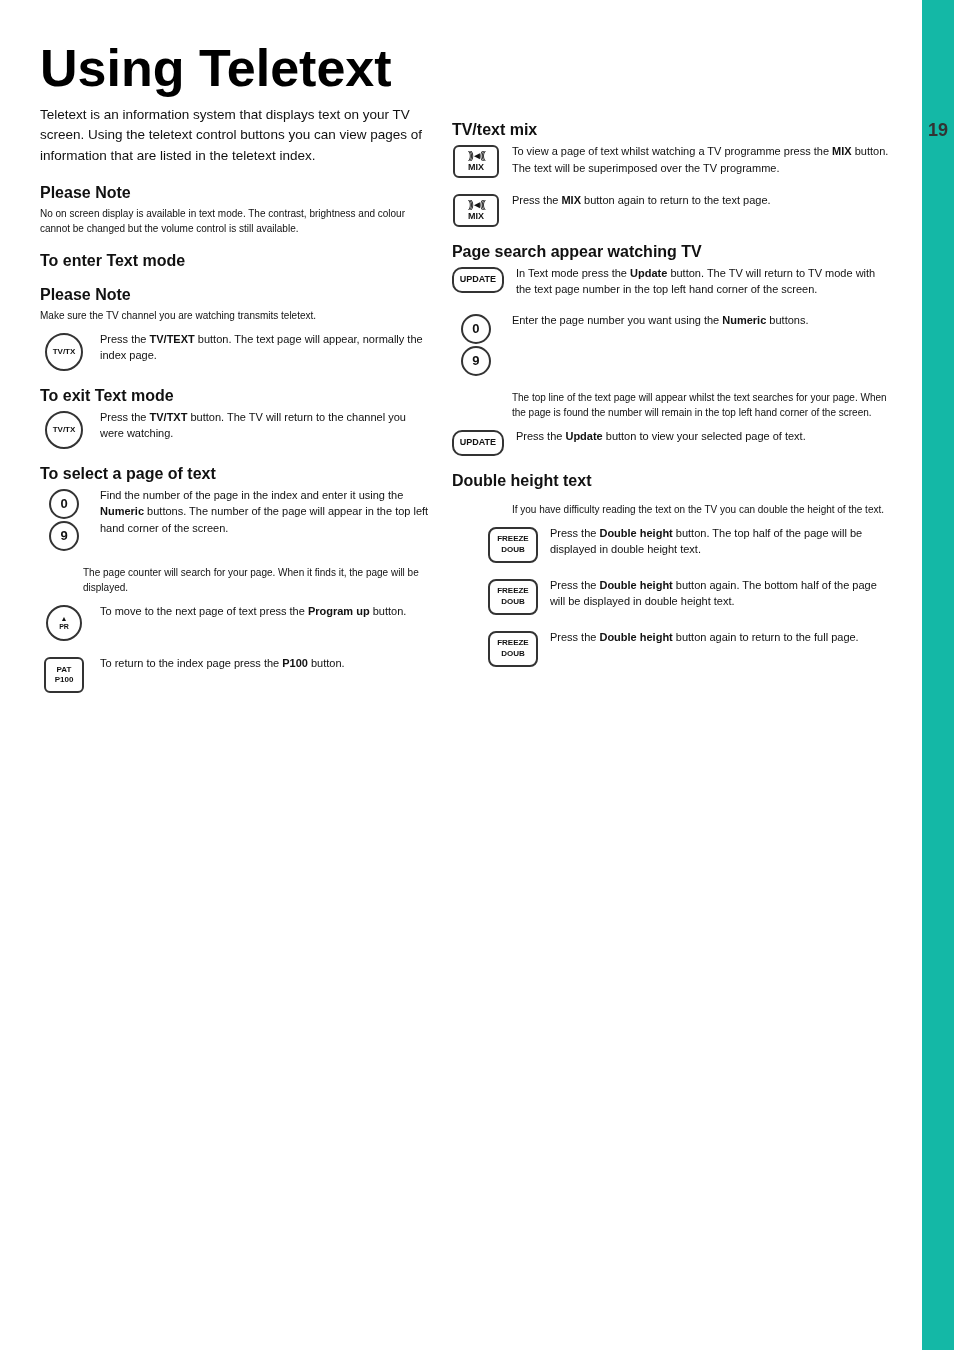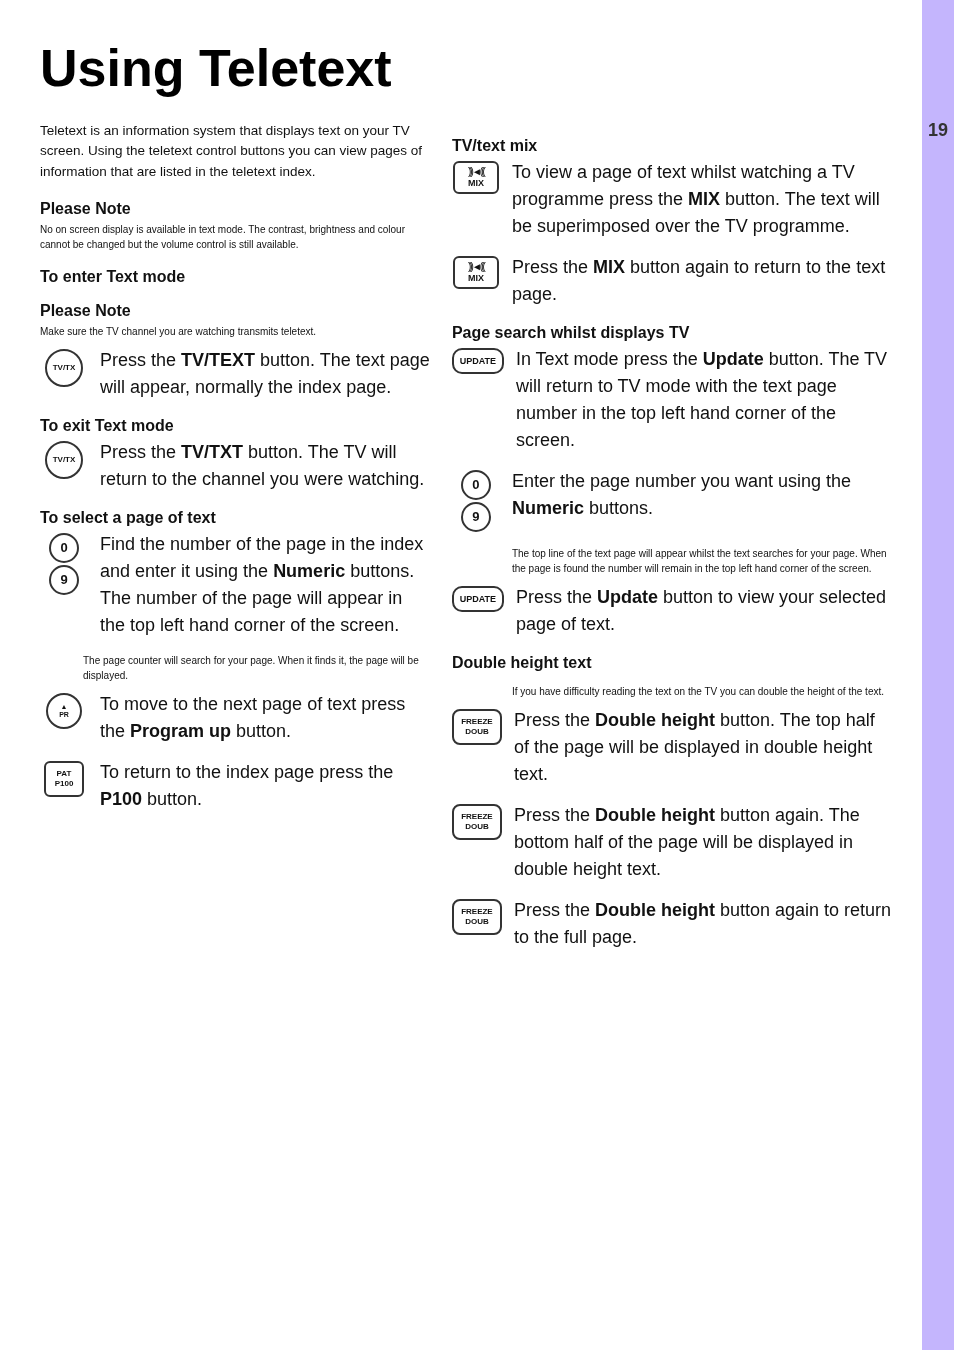--- a/index.html
+++ b/index.html
@@ -19,33 +19,33 @@
       min-height: 1350px;
     }
 
     .main-content {
       flex: 1;
       padding: 40px 30px 40px 40px;
     }
 
     .right-tab {
       width: 32px;
-      background: #c4b5fd;
+      background: #14b8a6;
       display: flex;
       align-items: flex-start;
       padding-top: 120px;
       justify-content: center;
     }
 
     
     .page-title {
       font-size: 52px;
       font-weight: 900;
       font-family: Arial Black, Arial, sans-serif;
-      margin-bottom: 24px;
+      margin-bottom: 8px;
       line-height: 1.1;
       color: #000;
     }
 
     
     .two-col {
       display: flex;
       gap: 20px;
     }
 
@@ -88,21 +88,21 @@
       flex: 0 0 48px;
       display: flex;
       flex-direction: column;
       align-items: center;
       gap: 4px;
       padding-top: 2px;
     }
 
     .icon-text-content {
       flex: 1;
-      font-size: 18px;
+      font-size: 11px;
       line-height: 1.5;
     }
 
     
     .btn-icon {
       display: inline-flex;
       align-items: center;
       justify-content: center;
       border: 2px solid #333;
       border-radius: 6px;
@@ -168,20 +168,21 @@
     }
 
     .btn-icon.freeze-doub {
       border-radius: 8px;
       min-width: 50px;
       min-height: 36px;
       font-size: 8px;
       font-weight: bold;
       flex-direction: column;
       padding: 2px 0;
+      margin-left: 36px;
     }
 
     .num-pair {
       display: flex;
       flex-direction: column;
       gap: 2px;
     }
 
     .text-bold { font-weight: bold; }
 
@@ -329,21 +330,21 @@
             <div class="mix-btn">
               <span class="mix-signal">)))◄(((</span>
               <span class="mix-label">MIX</span>
             </div>
           </div>
           <div class="icon-text-content">
             Press the <span class="text-bold">MIX</span> button again to return to the text page.
           </div>
         </div>
 
-        <div class="section-heading">Page search whilst displays TV</div>
+        <div class="section-heading">Page search appear watching TV</div>
 
         <div class="icon-text-row">
           <div class="icon-box">
             <div class="btn-icon update">UPDATE</div>
           </div>
           <div class="icon-text-content">
             In Text mode press the <span class="text-bold">Update</span> button.  The TV will return to TV mode with the text page number in the top left hand corner of the screen.
           </div>
         </div>
 

